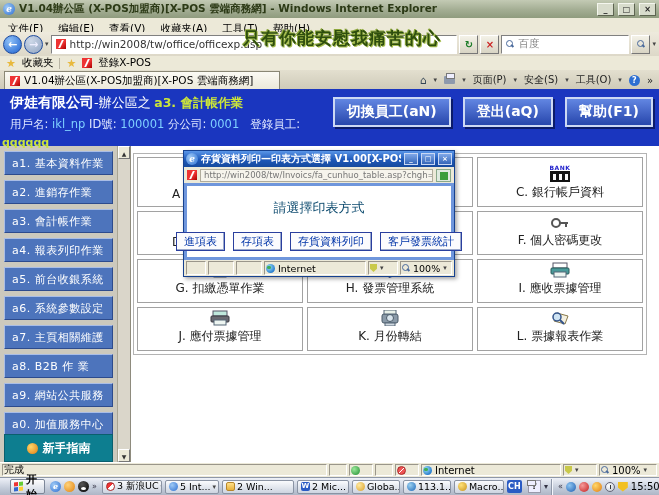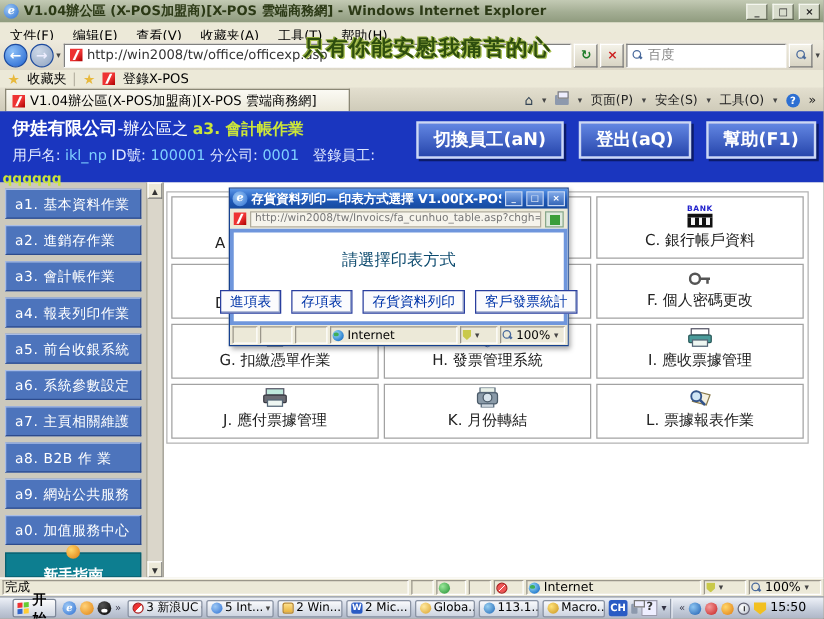--- a/index.html
+++ b/index.html
@@ -90,23 +90,23 @@
     box-shadow:2px 2px 0 rgba(5,15,70,.7); display:flex; align-items:center; }
   .employee-name { position:absolute; left:2px; top:136px; z-index:6; color:#cbe53a; font-size:11px; font-weight:bold; }
 
   
   .bodyarea { position:absolute; left:0; top:146px; right:0; height:316px; display:flex; }
   .sidebar { width:130px; background:#ccc9bd; position:relative; flex:none; }
   .side-btn { margin:5px 17px 0 4px; height:24px; background:#4d74bc;
     border:1px solid; border-color:#a9bde6 #2d4b8d #2d4b8d #a9bde6;
     color:#fff; font-size:11px; display:flex; align-items:center; padding-left:7px;
     letter-spacing:.5px; white-space:nowrap; overflow:hidden; }
-  .guide-banner { position:absolute; left:4px; right:17px; bottom:0; height:20px; background:#0d7e90;
+  .guide-banner { position:absolute; left:4px; right:17px; bottom:0; height:28px; background:#0d7e90;
     border:1px solid #0a5f6e; color:#fff; font-weight:bold; font-size:12px;
-    display:flex; align-items:center; justify-content:center; gap:5px;flex-direction:column; }
+    display:flex; align-items:center; justify-content:center; gap:5px; }
   .guide-ic { width:11px; height:11px; border-radius:50%; background:radial-gradient(circle at 35% 35%,#ffd76a,#e07b10); flex:none; }
   .side-scroll { position:absolute; right:0; top:0; bottom:0; width:13px; background:#dad6ca; border-left:1px solid #a9a593; }
   .scroll-arrow { position:absolute; left:0; width:12px; height:13px; background:#ece9d8; text-align:center;
     font-size:6px; line-height:13px; color:#333; border:1px solid; border-color:#fff #777 #777 #fff; }
   .sa-up { top:0; } .sa-down { bottom:0; }
 
   .main { flex:1; background:#fff; position:relative; border-left:1px solid #8e8b7d; }
   .grid-wrap { margin:7px 12px 0 2px; border:1px solid #b3b3b3; padding:3px; }
   .grid { display:grid; grid-template-columns:1fr 1fr 1fr; grid-template-rows:50px 44px 44px 44px; gap:4px; }
   .cell { border:1px solid #a2a2a2; background:#fff; display:flex; flex-direction:column;
@@ -497,21 +497,21 @@
     <div class="tk-btn" style="width:60px">
       <span class="tk-ic ti-uc"></span>
       <span>3 新浪UC</span>
       <span class="drop">▾</span>
     </div>
     <div class="tk-btn" style="width:54px">
       <span class="tk-ic ti-ie"></span>
       <span>5 Int...</span>
       <span class="drop">▾</span>
     </div>
-    <div class="tk-btn" style="width:52px">
+    <div class="tk-btn" style="width:72px">
       <span class="tk-ic ti-folder"></span>
       <span>2 Win...</span>
 
     </div>
     <div class="tk-btn" style="width:52px">
       <span class="tk-ic ti-word">W</span>
       <span>2 Mic...</span>
       <span class="drop">▾</span>
     </div>
     <div class="tk-btn" style="width:48px">

